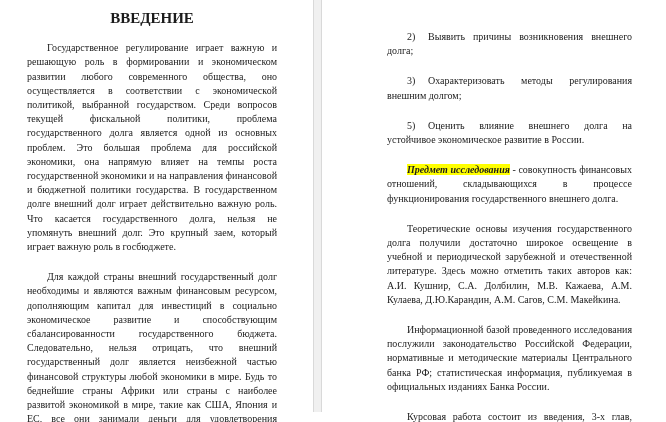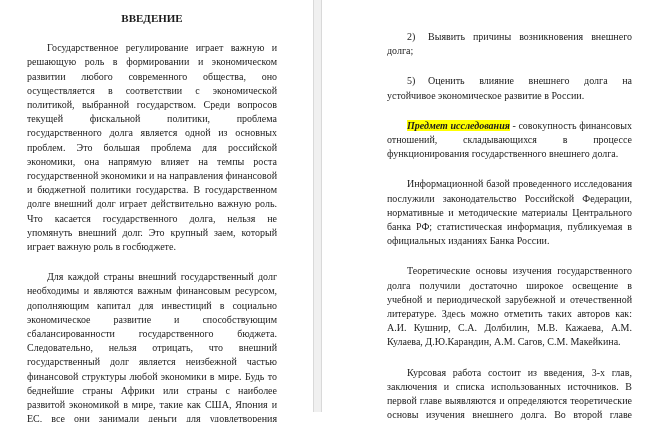--- a/index.html
+++ b/index.html
@@ -38,21 +38,21 @@
     width: 282px;
   }
   .page-text.right {
     left: 371px;
     top: 14px;
     width: 277px;
   }
   .doc-title {
     text-align: center;
     font-weight: bold;
-    font-size: 11px;
+    font-size: 15px;
     line-height: 14.2px;
     margin: 0 0 3px 0;
   }
   .para {
     margin: 16px;
     font-size: 10px;
     line-height: 14.2px;
     text-align: justify;
     text-indent: 20px;
   }
@@ -81,21 +81,22 @@
         <p class="para"><span>Для каждой страны внешний государственный долг необходимы и являются важным финансовым ресурсом, дополняющим капитал для инвестиций в социально экономическое развитие и способствующим сбалансированности государственного бюджета. Следовательно, нельзя отрицать, что внешний государственный долг является неизбежной частью финансовой структуры любой экономики в мире. Будь то беднейшие страны Африки или страны с наиболее развитой экономикой в мире, такие как США, Япония и ЕС, все они занимали деньги для удовлетворения потребностей правительства в расходах. Таким образом, на протяжении всей мировой экономической истории почти каждая страна сталкивалась с проблемой внешнего государственного долга.</span></p>
         <p class="para"><span class="hl b">Цель курсовой работы</span><span> - формирование приоритетных направлений управлением государственным внешним долгом на основе его оценки в современных условиях.</span></p>
       </div>
   </div>
 
   <div class="page-divider"></div>
 
   <div class="page-text right">
     <div id="right-blocks">
         <p class="para"><span class="num">2)</span><span>Выявить причины возникновения внешнего долга;</span></p>
+        <p class="para"><span class="num">3)</span><span>Охарактеризовать методы регулирования внешним долгом;</span></p>
         <p class="para"><span class="num">5)</span><span>Оценить влияние внешнего долга на устойчивое экономическое развитие в России.</span></p>
         <p class="para"><span class="hl b">Предмет исследования</span><span> - совокупность финансовых отношений, складывающихся в процессе функционирования государственного внешнего долга.</span></p>
+        <p class="para"><span>Теоретические основы изучения государственного долга получили достаточно широкое освещение в учебной и периодической зарубежной и отечественной литературе. Здесь можно отметить таких авторов как: А.И. Кушнир, С.А. Долбилин, М.В. Кажаева, А.М. Кулаева, Д.Ю.Карандин, А.М. Сагов, С.М. Макейкина.</span></p>
         <p class="para"><span>Информационной базой проведенного исследования послужили законодательство Российской Федерации, нормативные и методические материалы Центрального банка РФ; статистическая информация, публикуемая в официальных изданиях Банка России.</span></p>
-        <p class="para"><span>Теоретические основы изучения государственного долга получили достаточно широкое освещение в учебной и периодической зарубежной и отечественной литературе. Здесь можно отметить таких авторов как: А.И. Кушнир, С.А. Долбилин, М.В. Кажаева, А.М. Кулаева, Д.Ю.Карандин, А.М. Сагов, С.М. Макейкина.</span></p>
         <p class="para"><span>Курсовая работа состоит из введения, 3-х глав, заключения и списка использованных источников. В первой главе выявляются и определяются теоретические основы изучения внешнего долга. Во второй главе анализируются состояние и структура внешнего долга России на современном этапе. В третьей</span></p>
       </div>
   </div>
 
 </div>
 
 </body></html>

